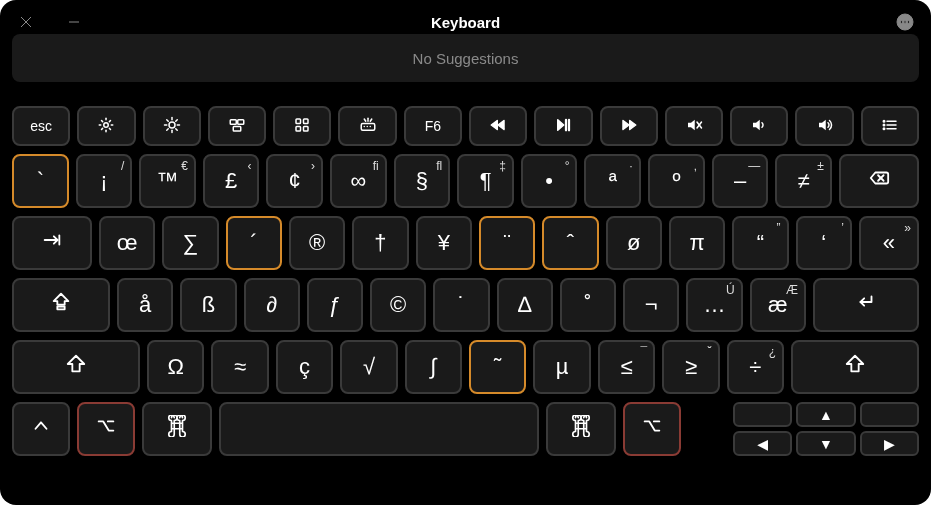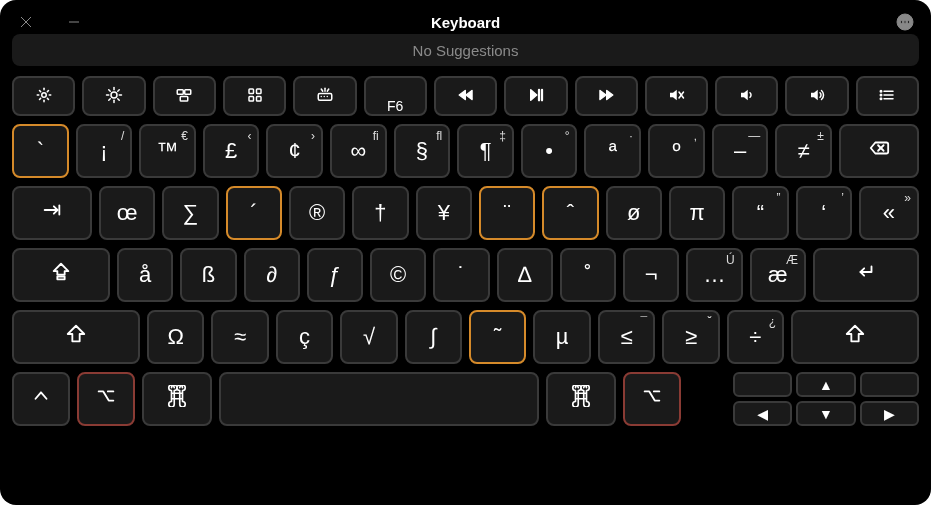--- a/index.html
+++ b/index.html
@@ -20,23 +20,23 @@
   .titlebar {
     display: flex; align-items: center; justify-content: center;
     position: relative; height: 24px; margin-bottom: 0;
   }
   .titlebar .title { font-size: 15px; font-weight: 700; }
   .titlebar .left-controls { position: absolute; left: 4px; top: 2px; display: flex; gap: 28px; }
   .titlebar .right-controls { position: absolute; right: 4px; top: 2px; display: flex; }
   .ctrl-icon { width: 20px; height: 20px; display: flex; align-items: center; justify-content: center; cursor: pointer; }
   .ctrl-icon svg { stroke: #888; }
   .suggestion-bar {
-    background: #1a1a1a; border-radius: 8px; height: 32px;
+    background: #1a1a1a; border-radius: 8px; height: 48px;
     display: flex; align-items: center; justify-content: center;
-    color: #8a8a8a; font-size: 15px; margin-bottom: 10px;
+    color: #8a8a8a; font-size: 15px; margin-bottom: 24px;
   }
   .rows { display: flex; flex-direction: column; gap: 8px; flex: 1; }
   .row { display: flex; gap: 7px; }
   .key {
     background: #1a1a1a;
     border: 2px solid #3a3a3a;
     border-radius: 8px;
     display: flex; align-items: center; justify-content: center;
     color: #fff; font-size: 22px; font-weight: 500;
     height: 54px;
@@ -103,20 +103,23 @@
     </div>
   </div>
 
   <div class="suggestion-bar">
     <span>No Suggestions</span>
   </div>
 
   <div class="rows">
     <div class="row fn-row" id="fn-row">
         <div class="key" style="flex: 1 1 0px;">
+          <span>esc</span>
+        </div>
+        <div class="key" style="flex: 1 1 0px;">
           <span><svg viewBox="0 0 24 24" width="22" height="22" stroke="#fff" fill="none" stroke-width="2" stroke-linecap="round" stroke-linejoin="round">
               <circle cx="12" cy="12" r="3"></circle>
               <line x1="12" y1="3" x2="12" y2="5"></line>
               <line x1="12" y1="19" x2="12" y2="21"></line>
               <line x1="3" y1="12" x2="5" y2="12"></line>
               <line x1="19" y1="12" x2="21" y2="12"></line>
               <line x1="6" y1="6" x2="7.5" y2="7.5"></line>
               <line x1="16.5" y1="16.5" x2="18" y2="18"></line>
               <line x1="6" y1="18" x2="7.5" y2="16.5"></line>
               <line x1="16.5" y1="7.5" x2="18" y2="6"></line>
@@ -154,21 +157,21 @@
           <span><svg viewBox="0 0 24 24" width="22" height="22" stroke="#fff" fill="none" stroke-width="2" stroke-linecap="round" stroke-linejoin="round">
               <rect x="3" y="10" width="18" height="9" rx="2"></rect>
               <line x1="7" y1="14" x2="7" y2="14"></line>
               <line x1="11" y1="14" x2="11" y2="14"></line>
               <line x1="15" y1="14" x2="15" y2="14"></line>
               <line x1="12" y1="3" x2="12" y2="7"></line>
               <line x1="7" y1="4" x2="9" y2="7"></line>
               <line x1="17" y1="4" x2="15" y2="7"></line>
             </svg></span>
         </div>
-        <div class="key" style="flex: 1 1 0px; align-items: flex-end;">
+        <div class="key" style="flex: 1 1 0px;">
           <span>F6</span>
         </div>
         <div class="key" style="flex: 1 1 0px;">
           <span><svg viewBox="0 0 24 24" width="22" height="22" stroke="#fff" fill="none" stroke-width="2" stroke-linecap="round" stroke-linejoin="round">
               <polygon points="11,6 3,12 11,18" fill="#fff"></polygon>
               <polygon points="20,6 12,12 20,18" fill="#fff"></polygon>
             </svg></span>
         </div>
         <div class="key" style="flex: 1 1 0px;">
           <span><svg viewBox="0 0 24 24" width="22" height="22" stroke="#fff" fill="none" stroke-width="2" stroke-linecap="round" stroke-linejoin="round">

